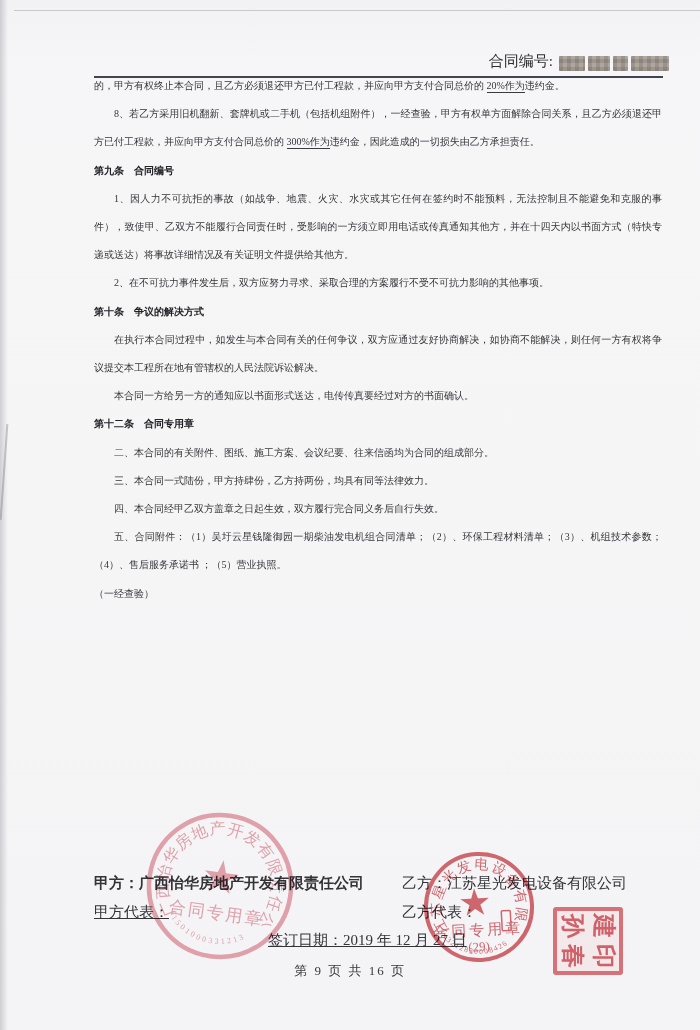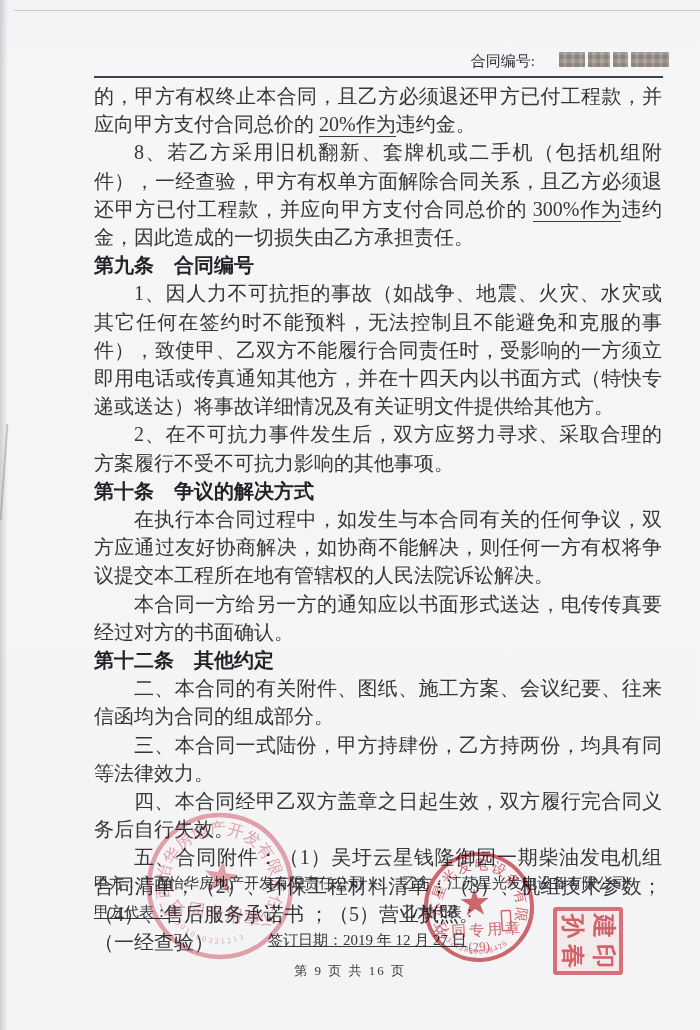--- a/index.html
+++ b/index.html
@@ -13,44 +13,44 @@
     background:linear-gradient(180deg,#f2f1f4 0%,#f6f5f7 6%,#f6f5f6 55%,#f4f3f5 100%);
     color:#36363a;
   }
   
   .scan-topline{position:absolute;top:10px;left:14px;right:0;height:1px;background:rgba(150,148,156,.45);}
   .scan-leftshadow{position:absolute;top:0;left:0;width:8px;height:100%;
     background:linear-gradient(90deg,rgba(110,108,120,.28),rgba(110,108,120,0));}
   .scan-leftline{position:absolute;top:424px;left:3px;width:1.5px;height:96px;
     background:rgba(120,118,130,.38);transform:rotate(4deg);}
   
-  .header-row{position:absolute;top:52px;right:31px;display:flex;align-items:flex-start;gap:24px;
+  .header-row{position:absolute;top:52px;right:31px;display:flex;align-items:flex-end;gap:6px;
     font-size:15px;color:#2e2e33;}
   .redacted{display:flex;gap:3px;filter:blur(.6px);}
   .redacted i{display:block;height:15px;border-radius:1px;
     background-image:
       repeating-linear-gradient(90deg,#aaa49e 0 4px,#c7c1ba 4px 8px),
       repeating-linear-gradient(0deg,#b5afa9 0 4px,#d0cac3 4px 8px);
     background-blend-mode:multiply;opacity:.85;}
   .redacted .r1{width:26px;} .redacted .r2{width:22px;} .redacted .r3{width:15px;} .redacted .r4{width:38px;}
   .rule{position:absolute;top:76px;left:94px;width:569px;border-top:2px solid #43434d;}
   
   .content{
-    position:absolute;left:94px;top:82px;width:568px;
-    font-size:20px;line-height:28.2px;
+    position:absolute;left:94px;top:72px;width:568px;
+    font-size:10px;line-height:28.2px;
     text-align:justify;text-justify:inter-ideograph;
     word-break:break-all;line-break:loose;
   }
   .content p{margin:0;text-indent:2em;}
   .content p.noindent{text-indent:0;}
   .content p.heading{text-indent:0;font-weight:700;color:#222227;}
   .u{border-bottom:1.2px solid #3a3a40;padding-bottom:1px;}
   
   .sig{position:absolute;font-size:15px;color:#333338;white-space:nowrap;}
-  .sig-a{left:94px;top:874px;}
+  .sig-a{left:94px;top:874px;font-weight:bold;}
   .sig-b{left:402px;top:874px;}
   .sig-arep{left:94px;top:903px;text-decoration:underline;}
   .sig-brep{left:402px;top:903px;}
   .sig-date{left:268px;top:931px;text-decoration:underline;}
   .footer{position:absolute;top:962px;left:0;width:100%;text-align:center;
     font-size:13px;letter-spacing:2px;color:#3a3a3f;}
   
   .stamp{position:absolute;mix-blend-mode:multiply;pointer-events:none;}
   .stamp-a{left:120px;top:786px;width:200px;height:200px;opacity:.62;transform:rotate(8deg);}
   .stamp-b{left:399px;top:827px;width:160px;height:160px;opacity:.82;transform:rotate(-3deg);}
@@ -90,21 +90,21 @@
 
   <div class="content">
     <p class="noindent"><span>的，甲方有权终止本合同，且乙方必须退还甲方已付工程款，并应向甲方支付合同总价的 </span><span class="u">20%作为</span><span>违约金。</span></p>
     <p><span>8、若乙方采用旧机翻新、套牌机或二手机（包括机组附件），一经查验，甲方有权单方面解除合同关系，且乙方必须退还甲方已付工程款，并应向甲方支付合同总价的 </span><span class="u">300%作为</span><span>违约金，因此造成的一切损失由乙方承担责任。</span></p>
     <p class="heading">第九条　合同编号</p>
     <p>1、因人力不可抗拒的事故（如战争、地震、火灾、水灾或其它任何在签约时不能预料，无法控制且不能避免和克服的事件），致使甲、乙双方不能履行合同责任时，受影响的一方须立即用电话或传真通知其他方，并在十四天内以书面方式（特快专递或送达）将事故详细情况及有关证明文件提供给其他方。</p>
     <p>2、在不可抗力事件发生后，双方应努力寻求、采取合理的方案履行不受不可抗力影响的其他事项。</p>
     <p class="heading">第十条　争议的解决方式</p>
     <p>在执行本合同过程中，如发生与本合同有关的任何争议，双方应通过友好协商解决，如协商不能解决，则任何一方有权将争议提交本工程所在地有管辖权的人民法院诉讼解决。</p>
     <p>本合同一方给另一方的通知应以书面形式送达，电传传真要经过对方的书面确认。</p>
-    <p class="heading">第十二条　其他约定</p>
+    <p class="heading">第十二条　合同专用章</p>
     <p>二、本合同的有关附件、图纸、施工方案、会议纪要、往来信函均为合同的组成部分。</p>
     <p>三、本合同一式陆份，甲方持肆份，乙方持两份，均具有同等法律效力。</p>
     <p>四、本合同经甲乙双方盖章之日起生效，双方履行完合同义务后自行失效。</p>
     <p>五、合同附件：（1）吴圩云星钱隆御园一期柴油发电机组合同清单；（2）、环保工程材料清单；（3）、机组技术参数；（4）、售后服务承诺书 ；（5）营业执照。</p>
     <p class="noindent">（一经查验）</p>
   </div>
 
   <div class="sig sig-a">甲方：广西怡华房地产开发有限责任公司</div>
   <div class="sig sig-b">乙方：江苏星光发电设备有限公司</div>
   <div class="sig sig-arep">甲方代表：</div>

